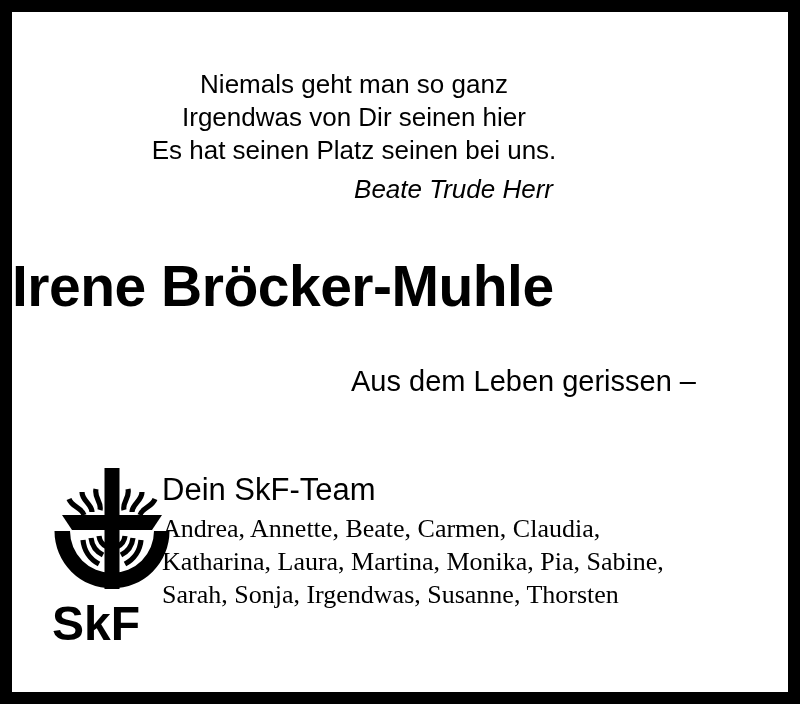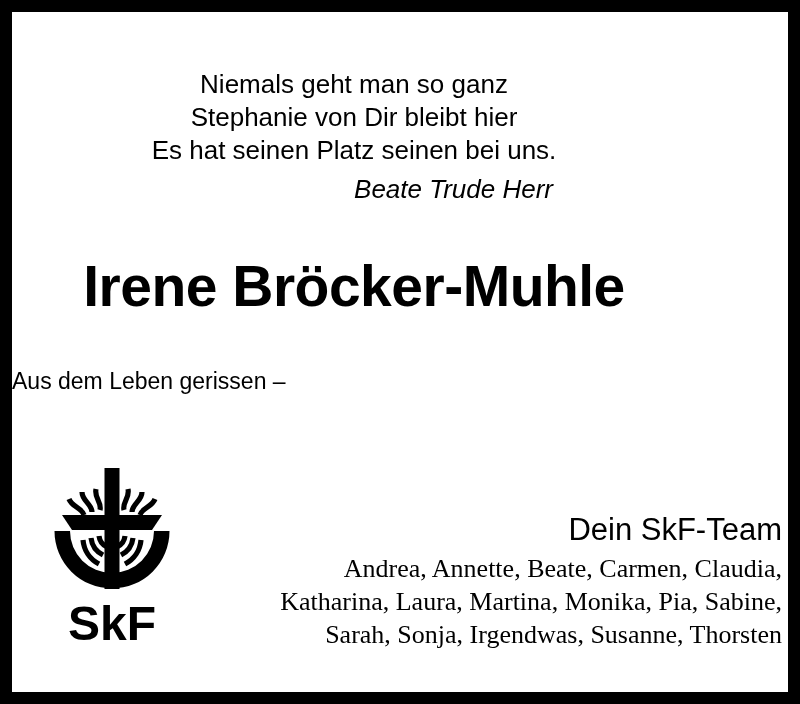--- a/index.html
+++ b/index.html
@@ -39,61 +39,60 @@
     font-size: 26px;
     font-style: italic;
     text-align: right;
     white-space: nowrap;
   }
   .deceased-name {
     position: absolute;
     top: 244px;
     left: 0;
     right: 0;
-    text-align: center;
     font-size: 57px;
     font-weight: bold;
     line-height: 60px;
     white-space: nowrap;
     letter-spacing: -0.5px;
   }
   .farewell {
     position: absolute;
     top: 352px;
     left: 0;
     right: 0;
-    text-align: left;
-    font-size: 23px;
+    text-align: right;
+    font-size: 29px;
     line-height: 34px;
+    padding-left: 32px;
   }
   .logo-block {
     position: absolute;
     left: 40px;
     top: 456px;
     width: 120px;
-    text-align: center;
+    text-align: left;
   }
   .logo-block svg {
     display: block;
     margin: 0 auto;
   }
   .logo-label {
     margin-top: 8px;
     font-size: 48px;
     font-weight: bold;
     line-height: 48px;
     letter-spacing: 0px;
   }
   .team-block {
     position: absolute;
     left: 150px;
     top: 460px;
     width: 620px;
-    text-align: right;
-    margin-top: 40px;
+    text-align: left;
   }
   .team-heading {
     font-size: 31px;
     line-height: 36px;
     margin-bottom: 4px;
   }
   .team-names {
     font-size: 26px;
     line-height: 33px;
     font-family: Liberation Serif, serif;
@@ -103,21 +102,21 @@
   }
 </style>
 </head>
 <body>
 
 <div class="notice">
   <div class="inner">
 
     <div class="poem">
       <div class="poem-line">Niemals geht man so ganz</div>
-      <div class="poem-line">Stephanie von Dir bleibt hier</div>
+      <div class="poem-line">Irgendwas von Dir seinen hier</div>
       <div class="poem-line">Es hat seinen Platz seinen bei uns.</div>
     </div>
 
     <div class="attribution">Beate Trude Herr</div>
 
     <div class="deceased-name">Irene Bröcker-Muhle</div>
 
     <div class="farewell">
       <div class="farewell-line">Aus dem Leben gerissen –</div>
     </div>

